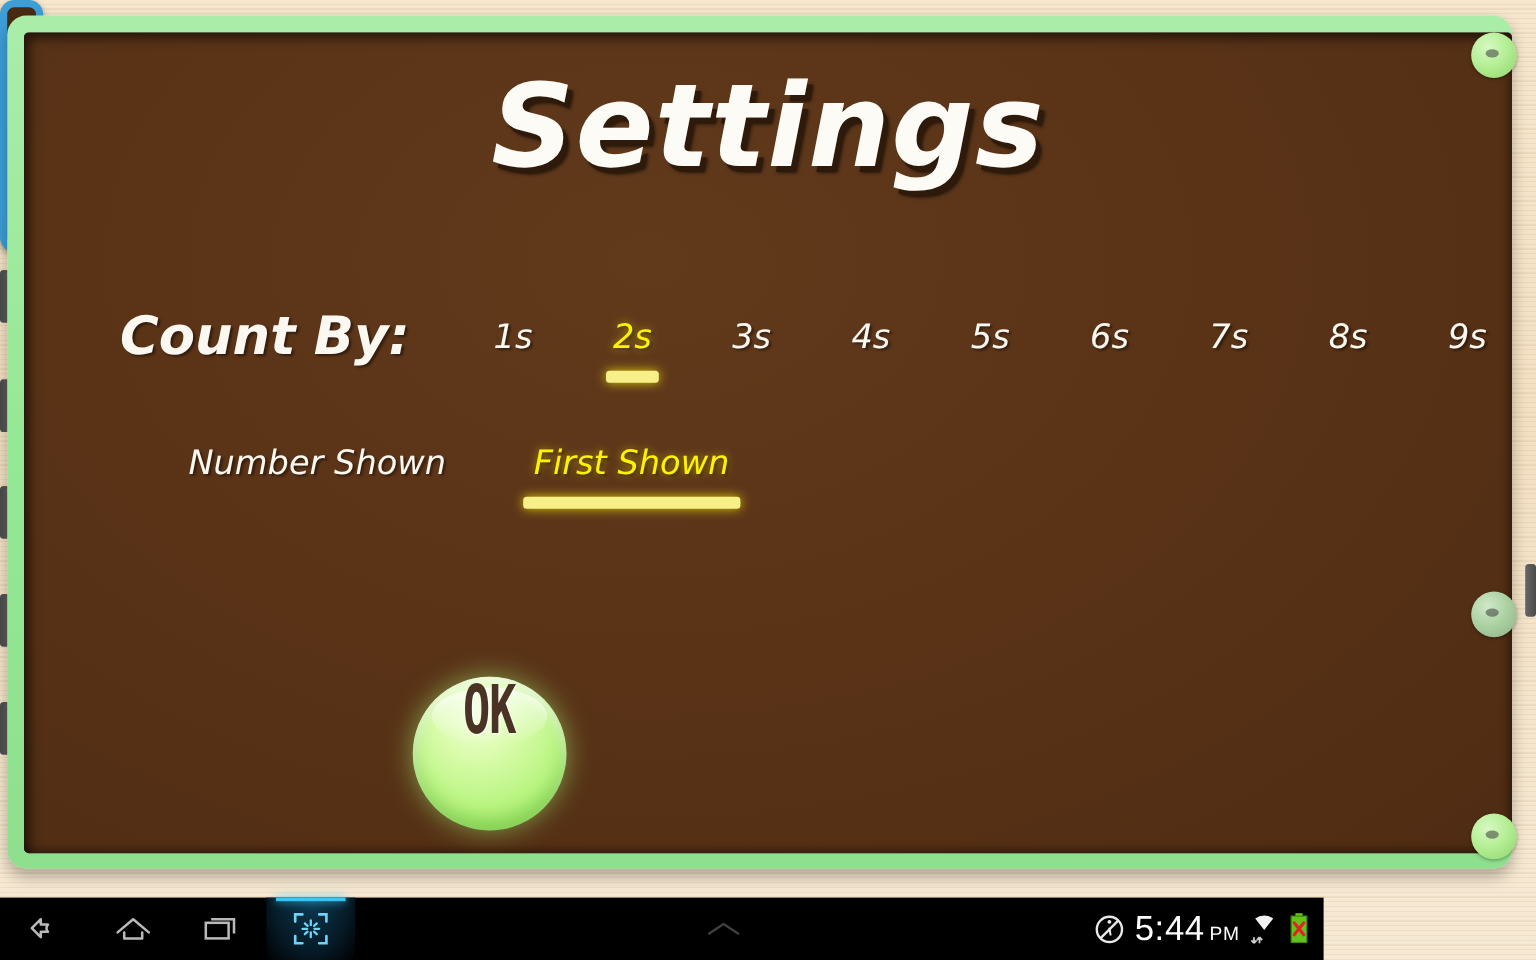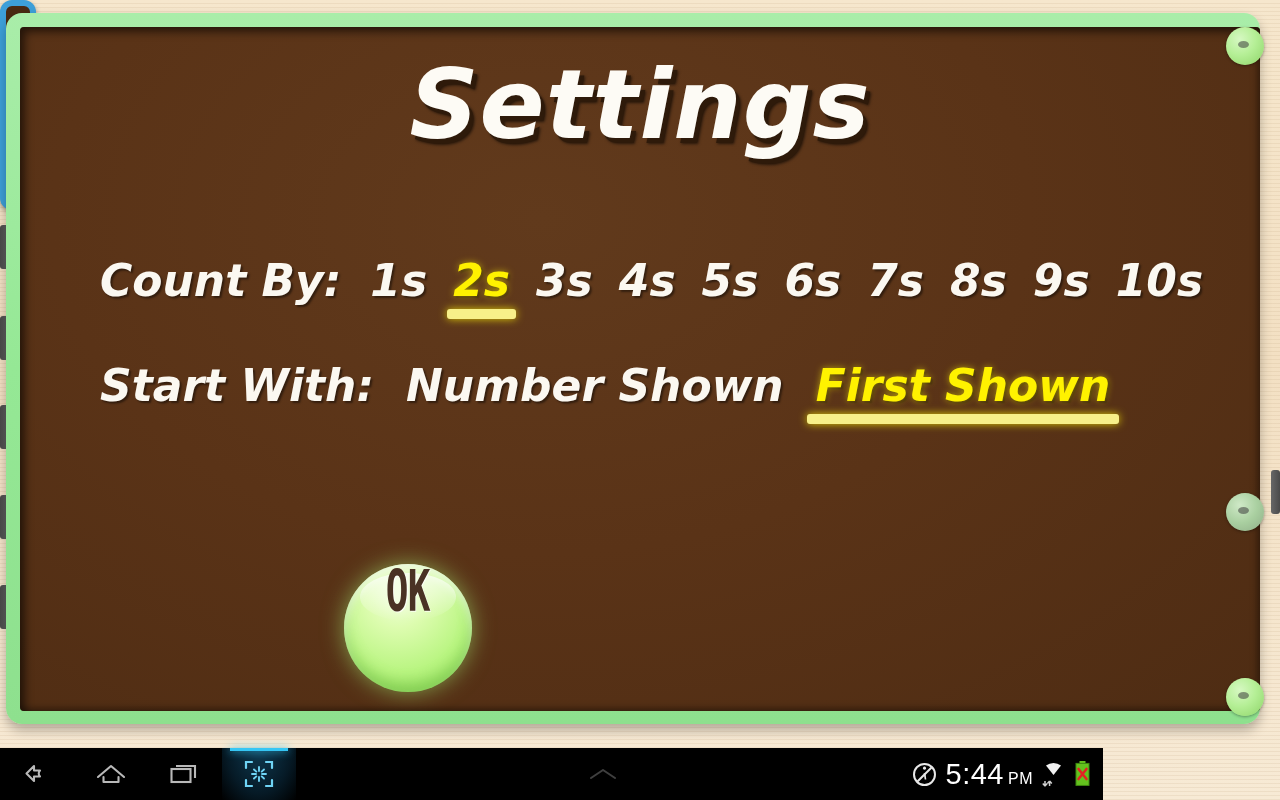--- a/index.html
+++ b/index.html
@@ -110,28 +110,29 @@
     color:#fbf8f1;
     line-height:64px;
     text-shadow:2px 2px 2px rgba(0,0,0,.45);
     margin-right:16px;
   }
   .options { display:flex; align-items:flex-start; }
 
   .opt {
     position:relative;
     font-family:"DejaVu Sans", sans-serif;
-    font-size:44px;
-    font-weight:bold;
+    font-size:28px;
+    font-weight:normal;
     font-style:italic;
     color:#fbf8f1;
     line-height:64px;
     padding:0 13px;
     text-shadow:2px 2px 2px rgba(0,0,0,.45);
     cursor:pointer;
+    margin-left:41px;
   }
   .opt.selected { color:#fff200; text-shadow:0 0 7px rgba(255,242,0,.55), 2px 2px 2px rgba(0,0,0,.4); }
   .opt.selected::after {
     content:"";
     position:absolute;
     left:7px; right:7px;
     bottom:-6px;
     height:10px;
     border-radius:3px;
     background:#f7f089;
@@ -246,21 +247,20 @@
             <div class="opt">6s</div>
             <div class="opt">7s</div>
             <div class="opt">8s</div>
             <div class="opt">9s</div>
             <div class="opt">10s</div>
           </div>
         </div>
 
 
         <div class="row" id="row-start">
-          <div class="row-label">Start With:</div>
           <div class="options">
             <div class="opt">Number Shown</div>
             <div class="opt selected">First Shown</div>
           </div>
         </div>
 
       </div>
 
       <div id="buttons">
         <div class="rbtn" id="btn-ok">

